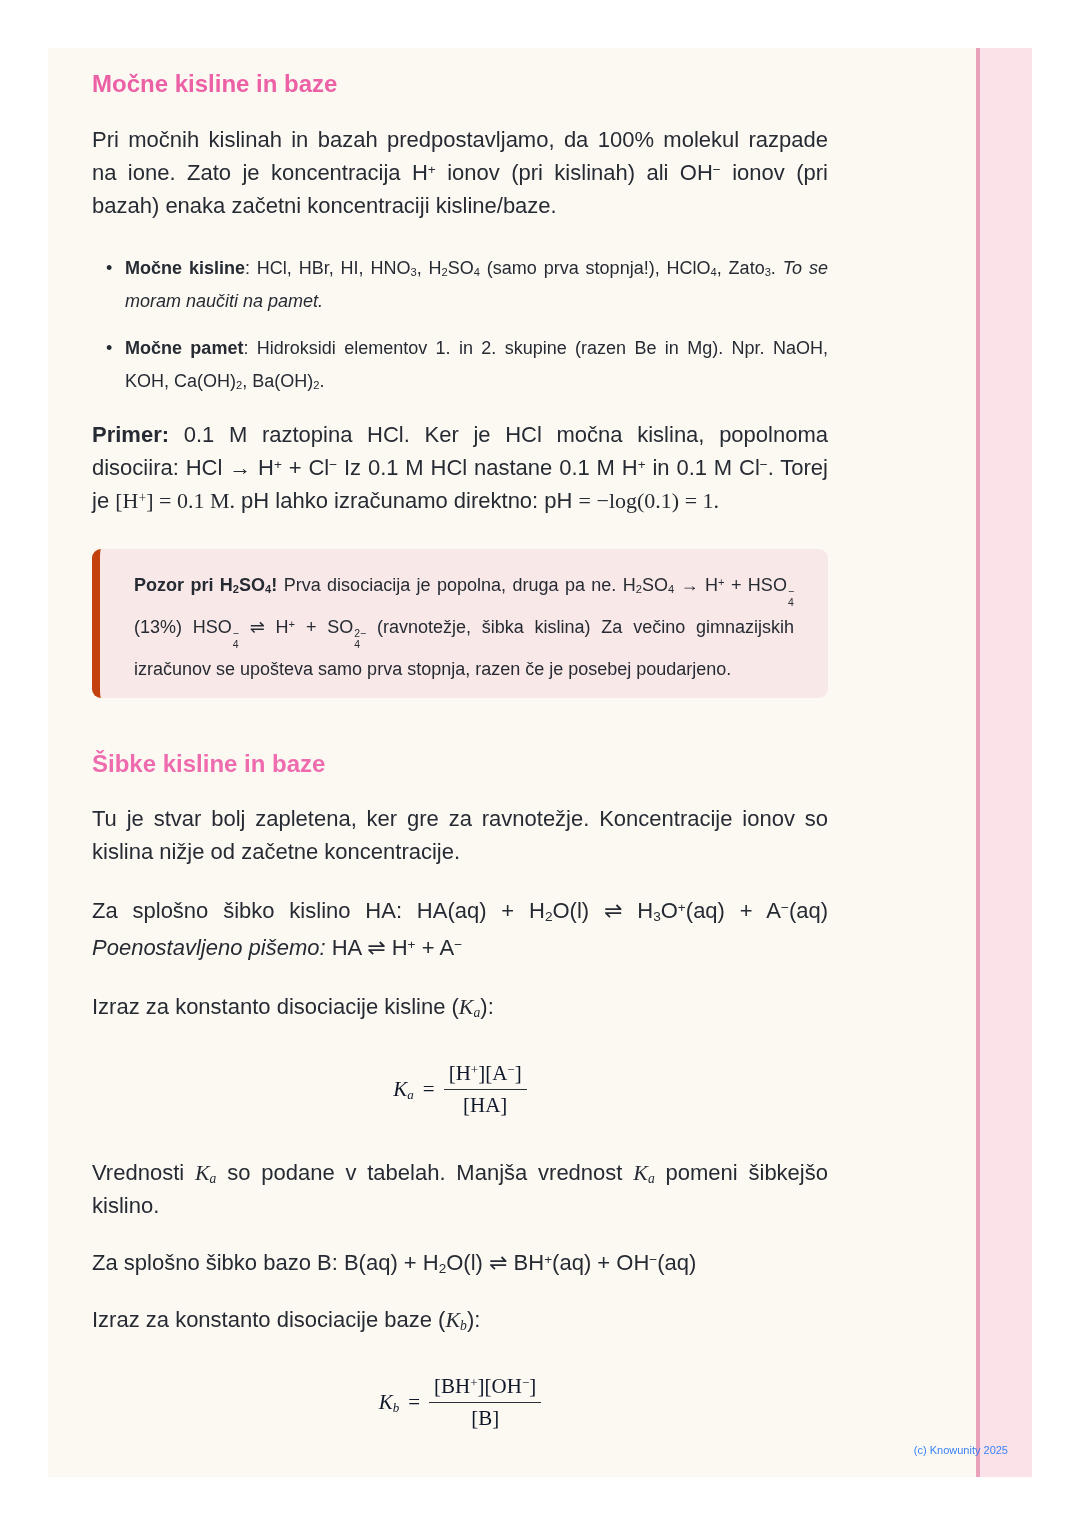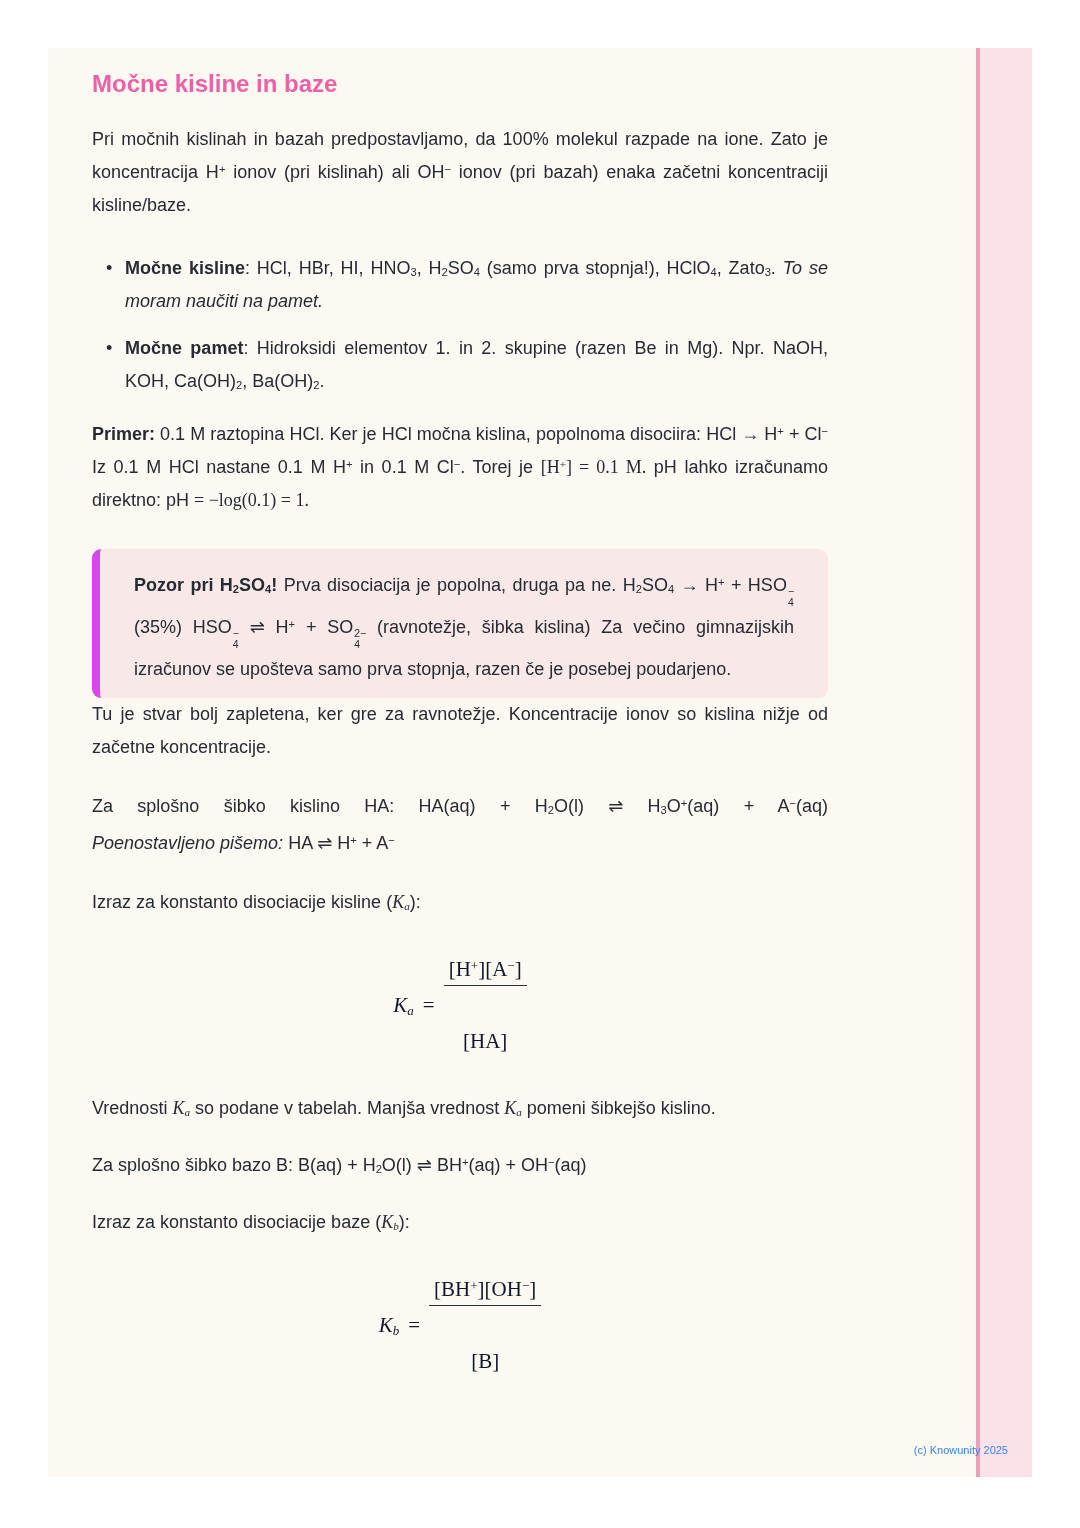--- a/index.html
+++ b/index.html
@@ -27,21 +27,21 @@
     border-left:4px solid #e9a2ba;
     box-sizing:border-box;
     z-index:2;
   }
 
   h1,h2 { font-size:24px; line-height:32px; font-weight:700; color:#ec60a5; margin:0; }
   h1 { margin-bottom:23px; }
   h2 { margin:50px 0 22px; color:#ee6bae; }
 
   .para {
-    font-size:18px; line-height:33px; margin:0 0 24px;
+    font-size:22px; line-height:33px; margin:0 0 24px;
     text-align:justify;
   }
   .tight { margin-bottom:0; }
   .wide  { line-height:37px; margin:0; }
   .jfull { text-align:justify; text-align-last:justify; }
   .group { margin:0 0 24px; }
 
   sub,sup { font-size:0.62em; line-height:0; }
   sup { vertical-align:0.45em; }
   sub { vertical-align:-0.22em; }
@@ -55,35 +55,35 @@
     margin-left:1px;
   }
 
   .bullets { margin:30px 0 20px; }
   .bullet { display:flex; margin-bottom:14px; font-size:18px; line-height:33px; }
   .dot { flex:0 0 33px; padding-left:14px; box-sizing:border-box; }
   .btext { flex:1; text-align:justify; }
 
   .callout {
     background:#f8e9e8;
-    border-left:8px solid #d946ef;
+    border-left:8px solid #c2410c;
     border-radius:9px;
     padding:18px 34px 10px;
     margin:32px 0 0;
     box-sizing:border-box;
   }
   .cpara { font-size:18px; line-height:37px; margin:0; text-align:justify; }
 
   .formula {
     text-align:center; margin:38px 0;
     font-family:"Liberation Serif","DejaVu Serif",serif;
     font-size:21px; color:#0f172a;
   }
   .frow { display:inline-flex; align-items:center; gap:9px; }
-  .frac { display:inline-flex; flex-direction:column; text-align:center;gap:40px; }
+  .frac { display:inline-flex; flex-direction:column; text-align:center; }
   .frac .num { display:block; padding:0 5px 3px; border-bottom:1.5px solid #2b3039; }
   .frac .den { display:block; padding-top:3px; }
   .formula sub, .formula sup { font-size:0.62em; }
 
   .footer {
     position:absolute; top:1441px; left:0; width:1008px;
     text-align:right; font-size:11px; line-height:18px;
     color:#3b82f6; z-index:3;
   }
 </style>
@@ -108,29 +108,30 @@
         <span class="btext"><span class="b">Močne pamet</span><span>: Hidroksidi elementov 1. in 2. skupine (razen Be in Mg). Npr. NaOH, KOH, Ca(OH)</span><sub>2</sub><span>, Ba(OH)</span><sub>2</sub><span>.</span></span>
       </div>
     </div>
 
     <p class="para tight"><span class="b">Primer:</span><span> 0.1 M raztopina HCl. Ker je HCl močna kislina, popolnoma disociira: HCl → H</span><sup>+</sup><span> + Cl</span><sup>−</sup><span> Iz 0.1 M HCl nastane 0.1 M H</span><sup>+</sup><span> in 0.1 M Cl</span><sup>−</sup><span>. Torej je </span><span class="sf">[H</span><sup class="sf">+</sup><span class="sf">] = 0.1 M.</span><span> pH lahko izračunamo direktno: pH </span><span class="sf">= −log(0.1) = 1.</span></p>
 
     <div class="callout">
       <p class="cpara"><span class="b">Pozor pri H</span><sub class="b">2</sub><span class="b">SO</span><sub class="b">4</sub><span class="b">!</span><span> Prva disociacija je popolna, druga pa ne. H</span><sub>2</sub><span>SO</span><sub>4</sub><span> → H</span><sup>+</sup><span> + HSO</span><span class="stk">
             <span>−</span>
             <span>4</span>
-          </span><span> (35%) HSO</span><span class="stk">
+          </span><span> (13%) HSO</span><span class="stk">
             <span>−</span>
             <span>4</span>
           </span><span> ⇌ H</span><sup>+</sup><span> + SO</span><span class="stk">
             <span>2−</span>
             <span>4</span>
           </span><span> (ravnotežje, šibka kislina) Za večino gimnazijskih izračunov se upošteva samo prva stopnja, razen če je posebej poudarjeno.</span></p>
     </div>
 
+    <h2>Šibke kisline in baze</h2>
 
     <p class="para"><span>Tu je stvar bolj zapletena, ker gre za ravnotežje. Koncentracije ionov so kislina nižje od začetne koncentracije.</span></p>
 
     <div class="group">
       <p class="para wide jfull"><span>Za splošno šibko kislino HA: HA(aq) + H</span><sub>2</sub><span>O(l) ⇌ H</span><sub>3</sub><span>O</span><sup>+</sup><span>(aq) + A</span><sup>−</sup><span>(aq)</span></p>
       <p class="para wide"><span class="i">Poenostavljeno pišemo:</span><span> HA ⇌ H</span><sup>+</sup><span> + A</span><sup>−</sup></p>
     </div>
 
     <p class="para tight"><span>Izraz za konstanto disociacije kisline (</span><span class="i sf">K</span><sub class="i sf">a</sub><span>):</span></p>
 

